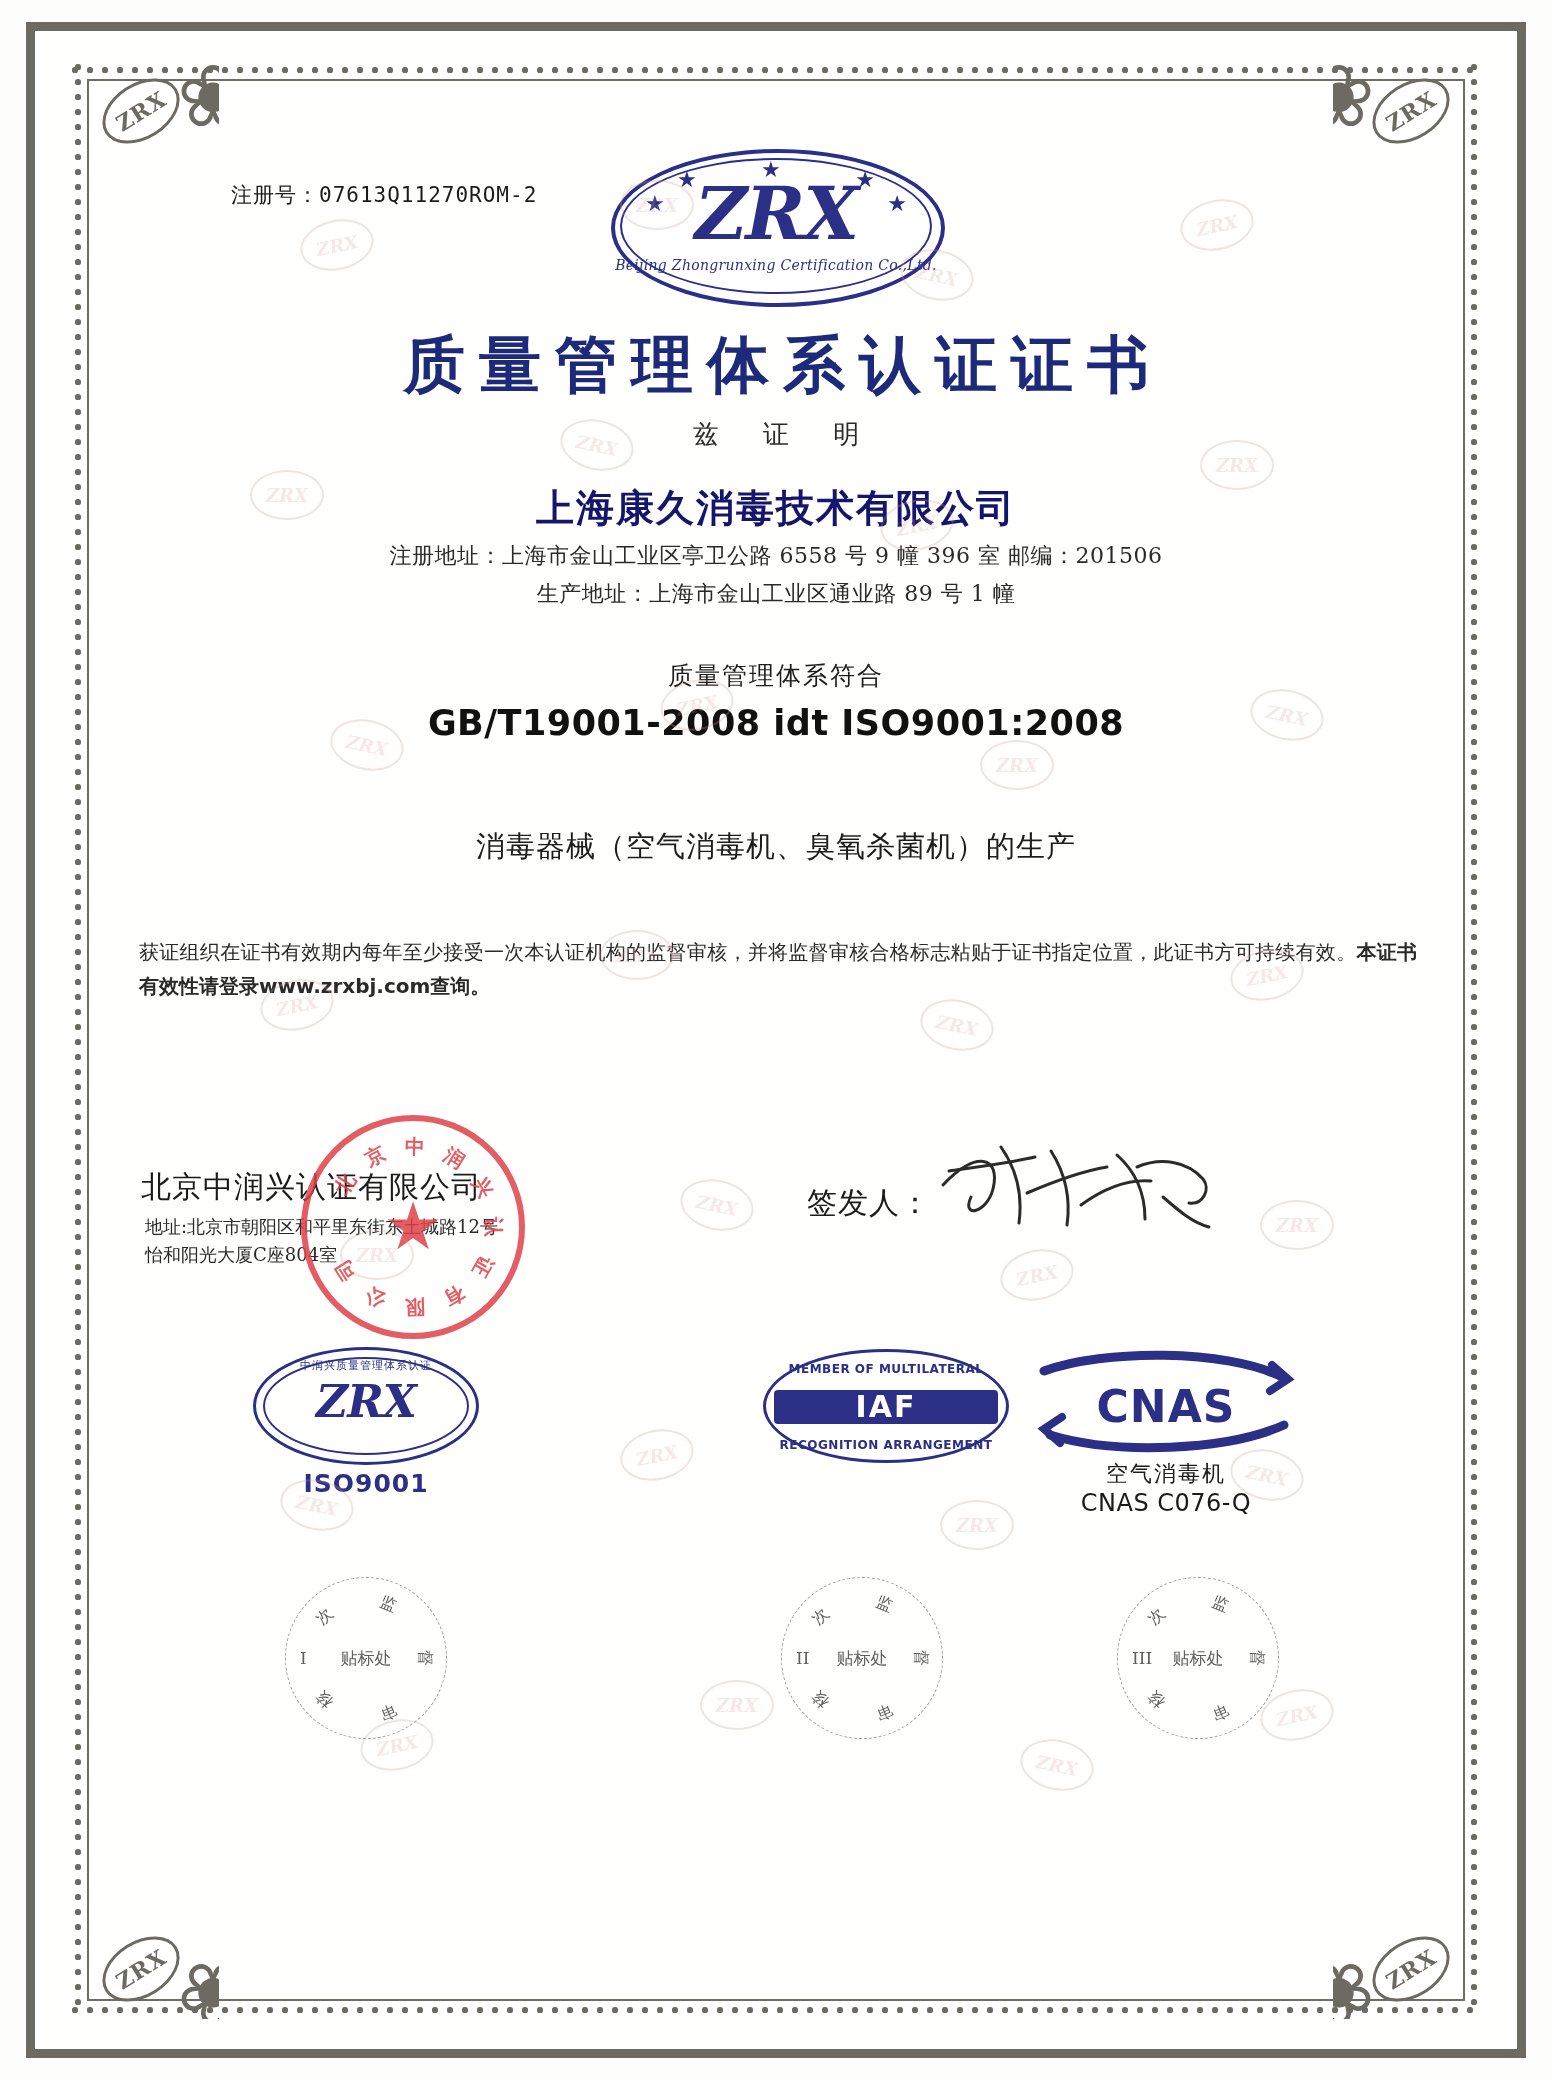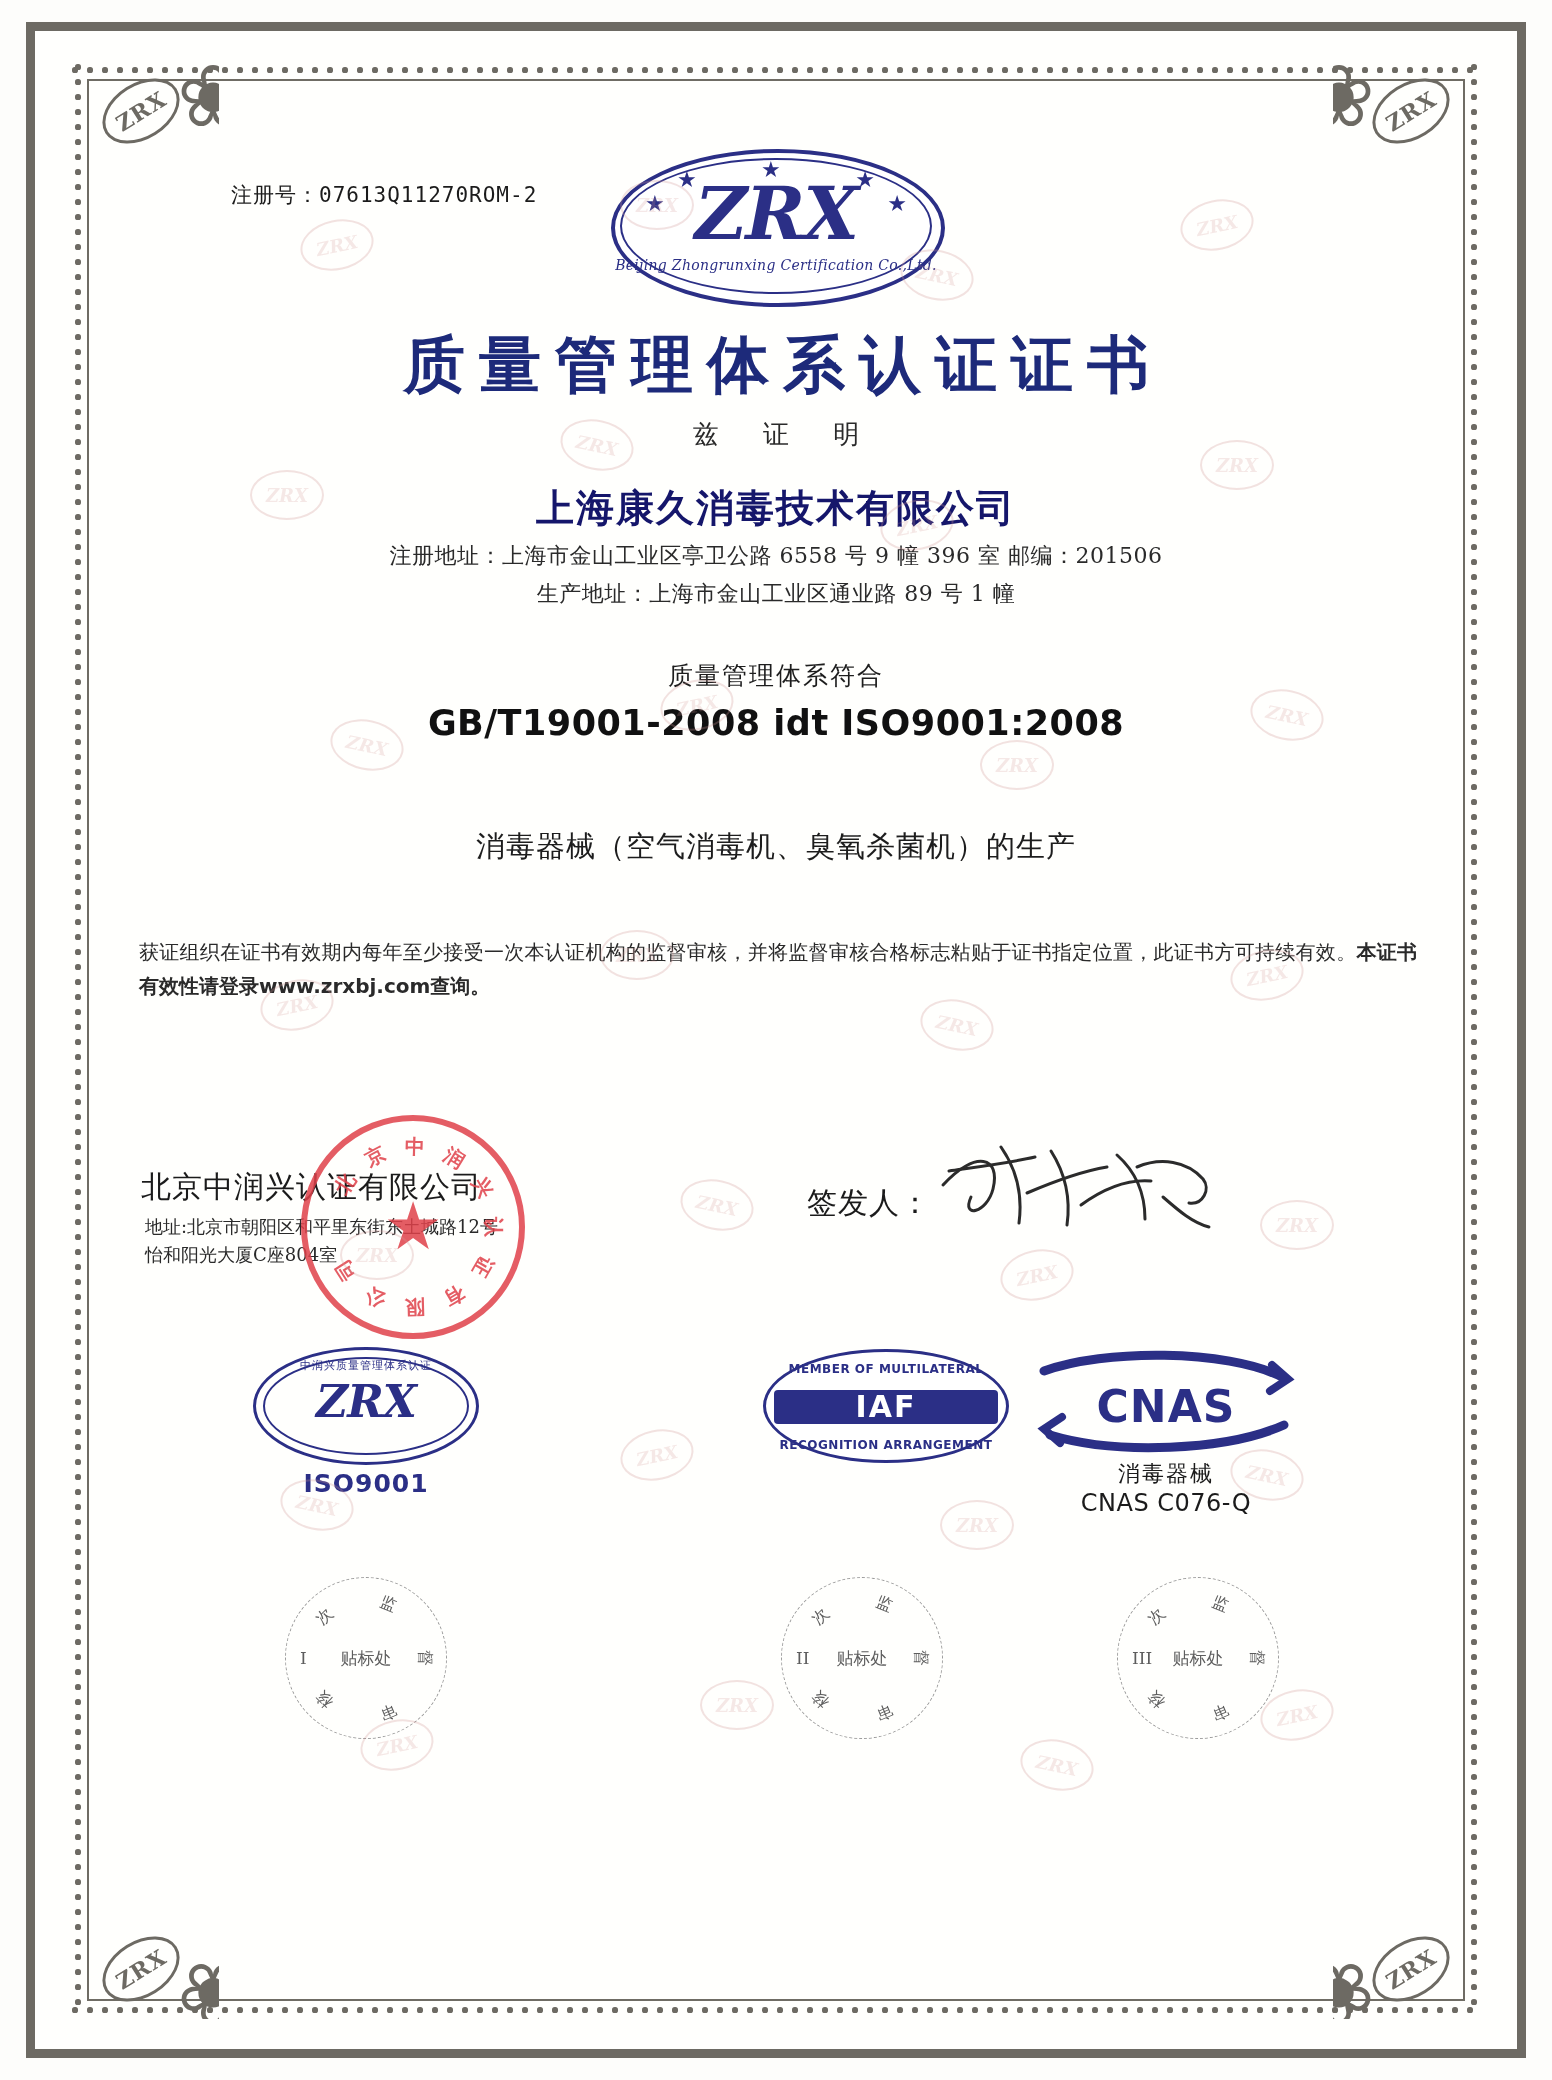--- a/index.html
+++ b/index.html
@@ -888,21 +888,21 @@
         <div class="lg lg-cnas">
           <div class="mark">
             <svg width="280" height="110" viewBox="0 0 280 110" fill="none" stroke="#2b2f86" stroke-width="9" stroke-linecap="round">
               <path d="M18 24 C78 2, 200 2, 256 30"></path>
               <path d="M24 88 C90 108, 200 104, 258 78"></path>
               <path d="M246 18 L262 32 L244 44" stroke-width="8"></path>
               <path d="M34 96 L18 82 L36 70" stroke-width="8"></path>
             </svg>
             <div class="txt">CNAS</div>
           </div>
-          <div class="c1">消毒器械</div>
+          <div class="c1">空气消毒机</div>
           <div class="c2">CNAS C076-Q</div>
         </div>
       </div>
 
       <div class="stickers">
         <div class="sticker st1">
           <div class="ring">
               <span style="transform: rotate(-45deg) translate(0px, -58px) translate(-50%, -50%);">次</span>
               <span style="transform: rotate(22.5deg) translate(0px, -58px) translate(-50%, -50%);">监</span>
               <span style="transform: rotate(90deg) translate(0px, -58px) translate(-50%, -50%);">督</span>

